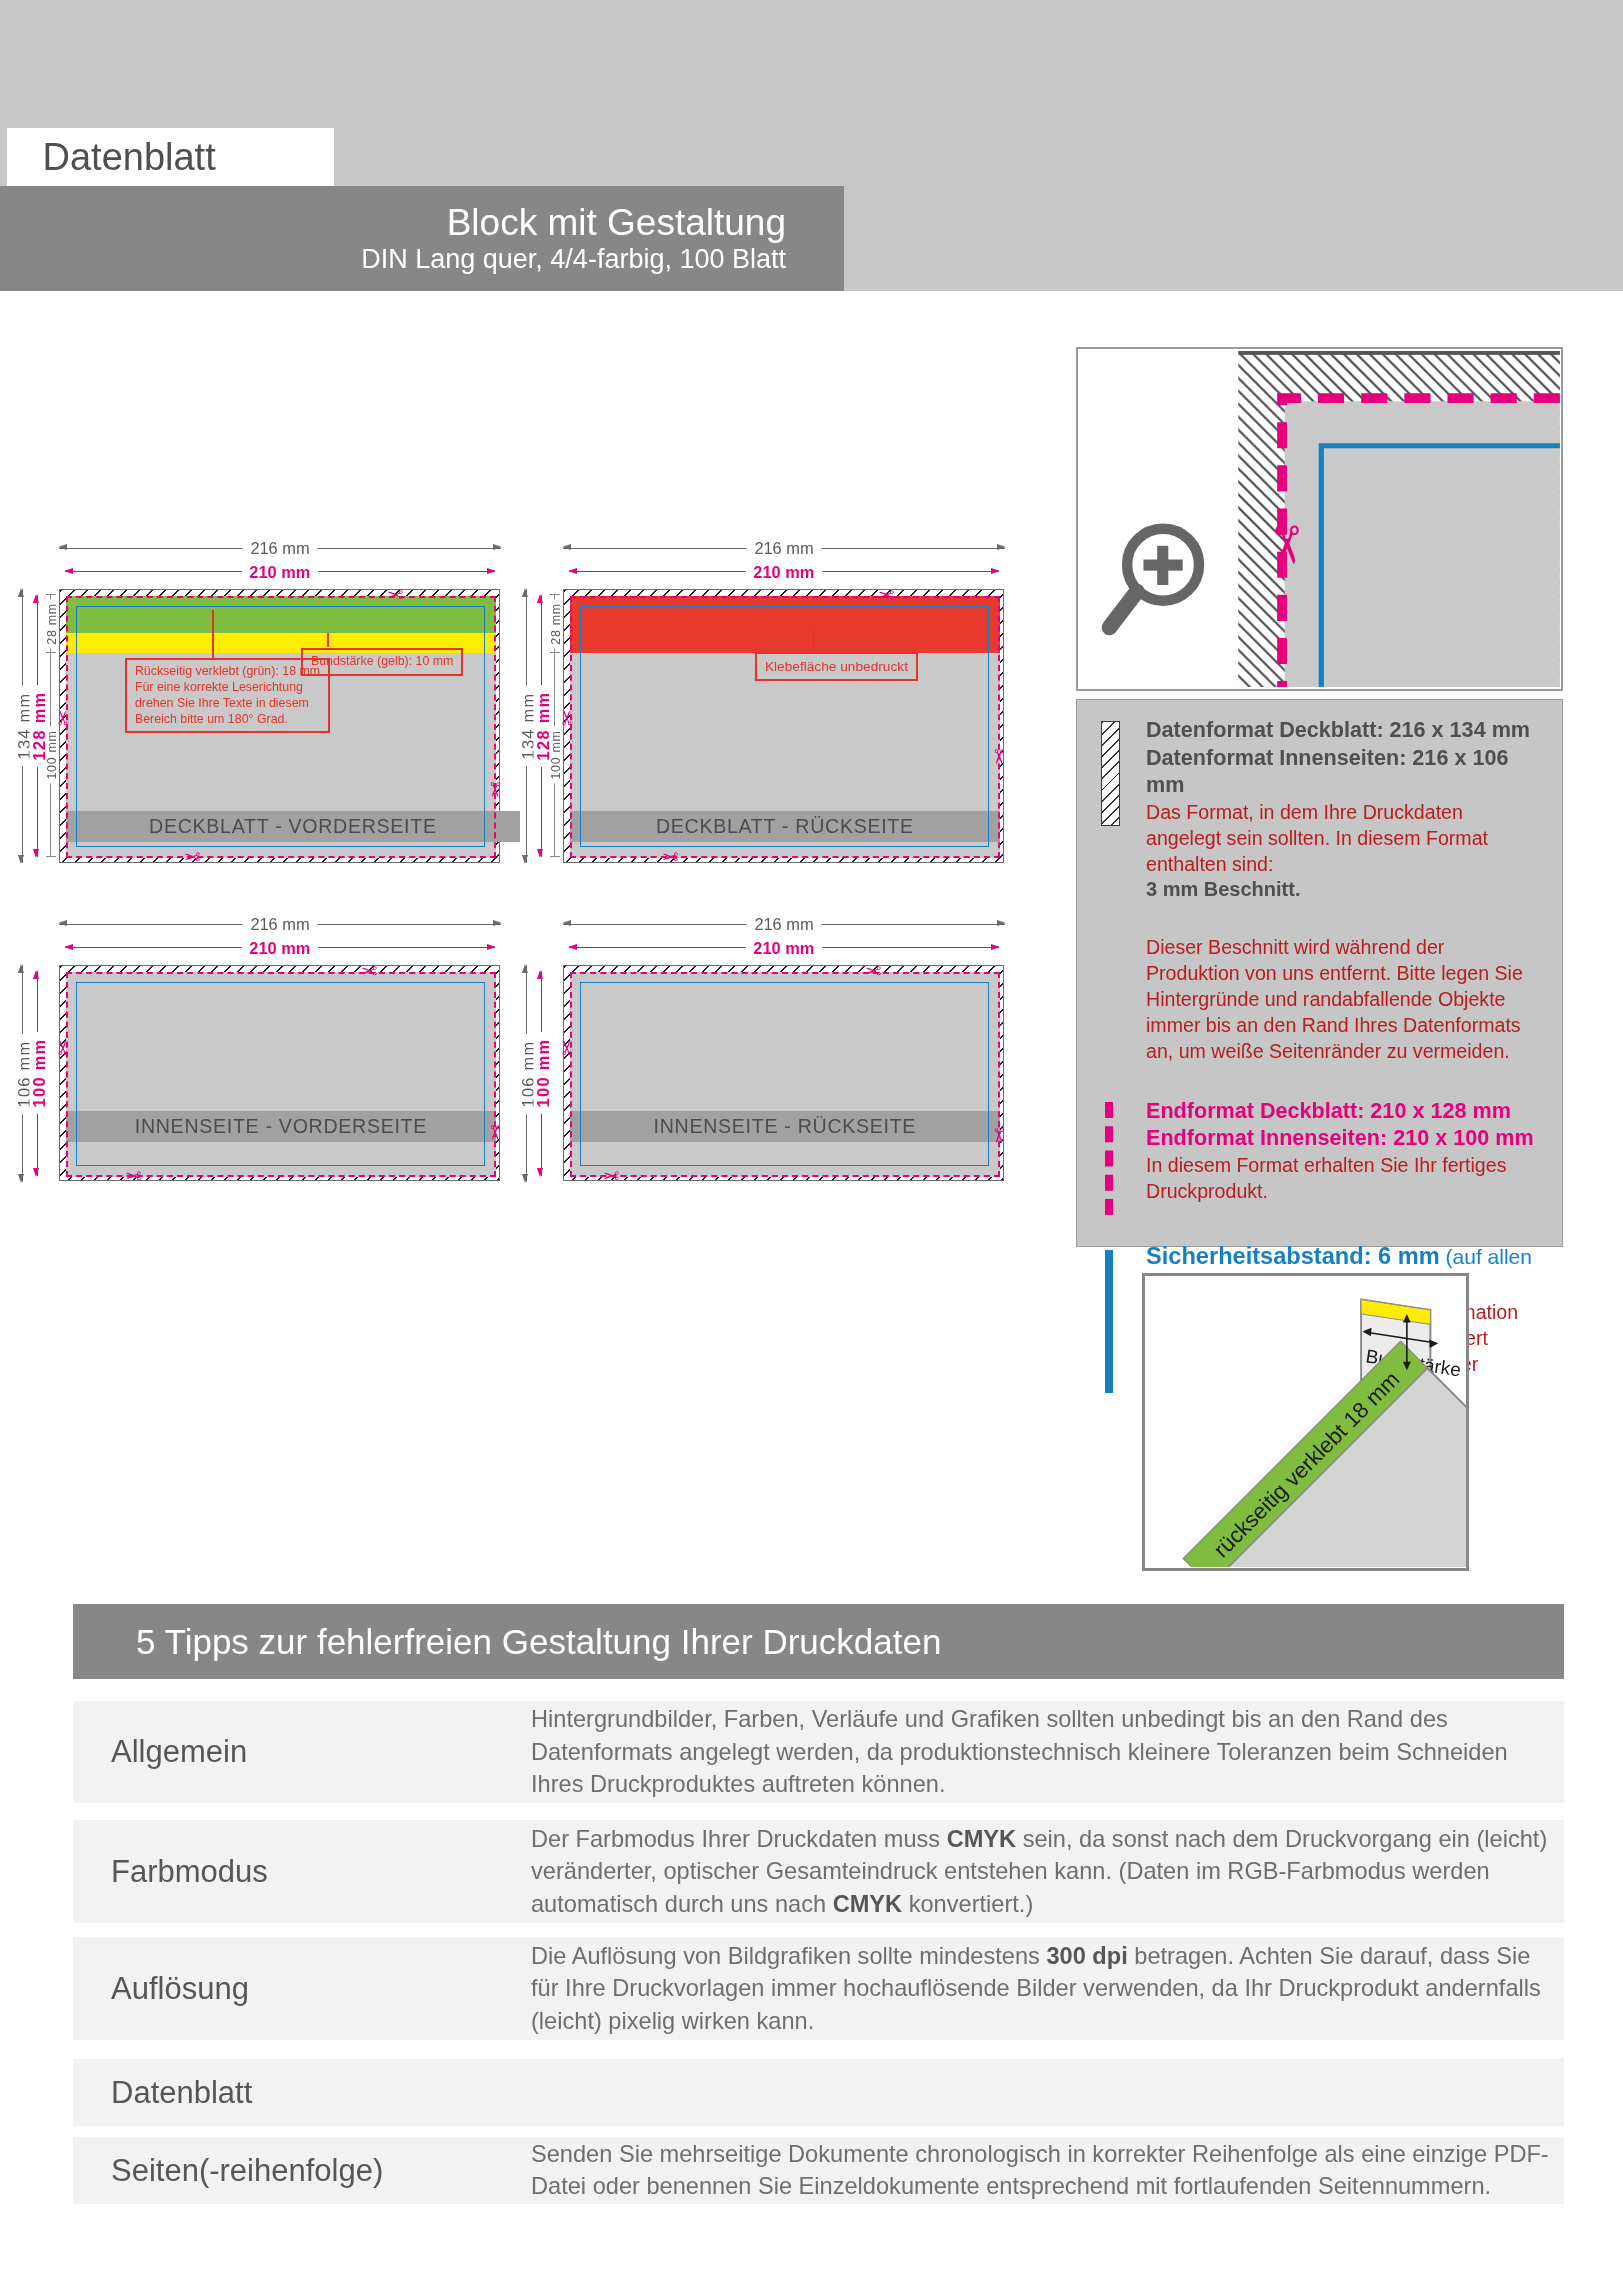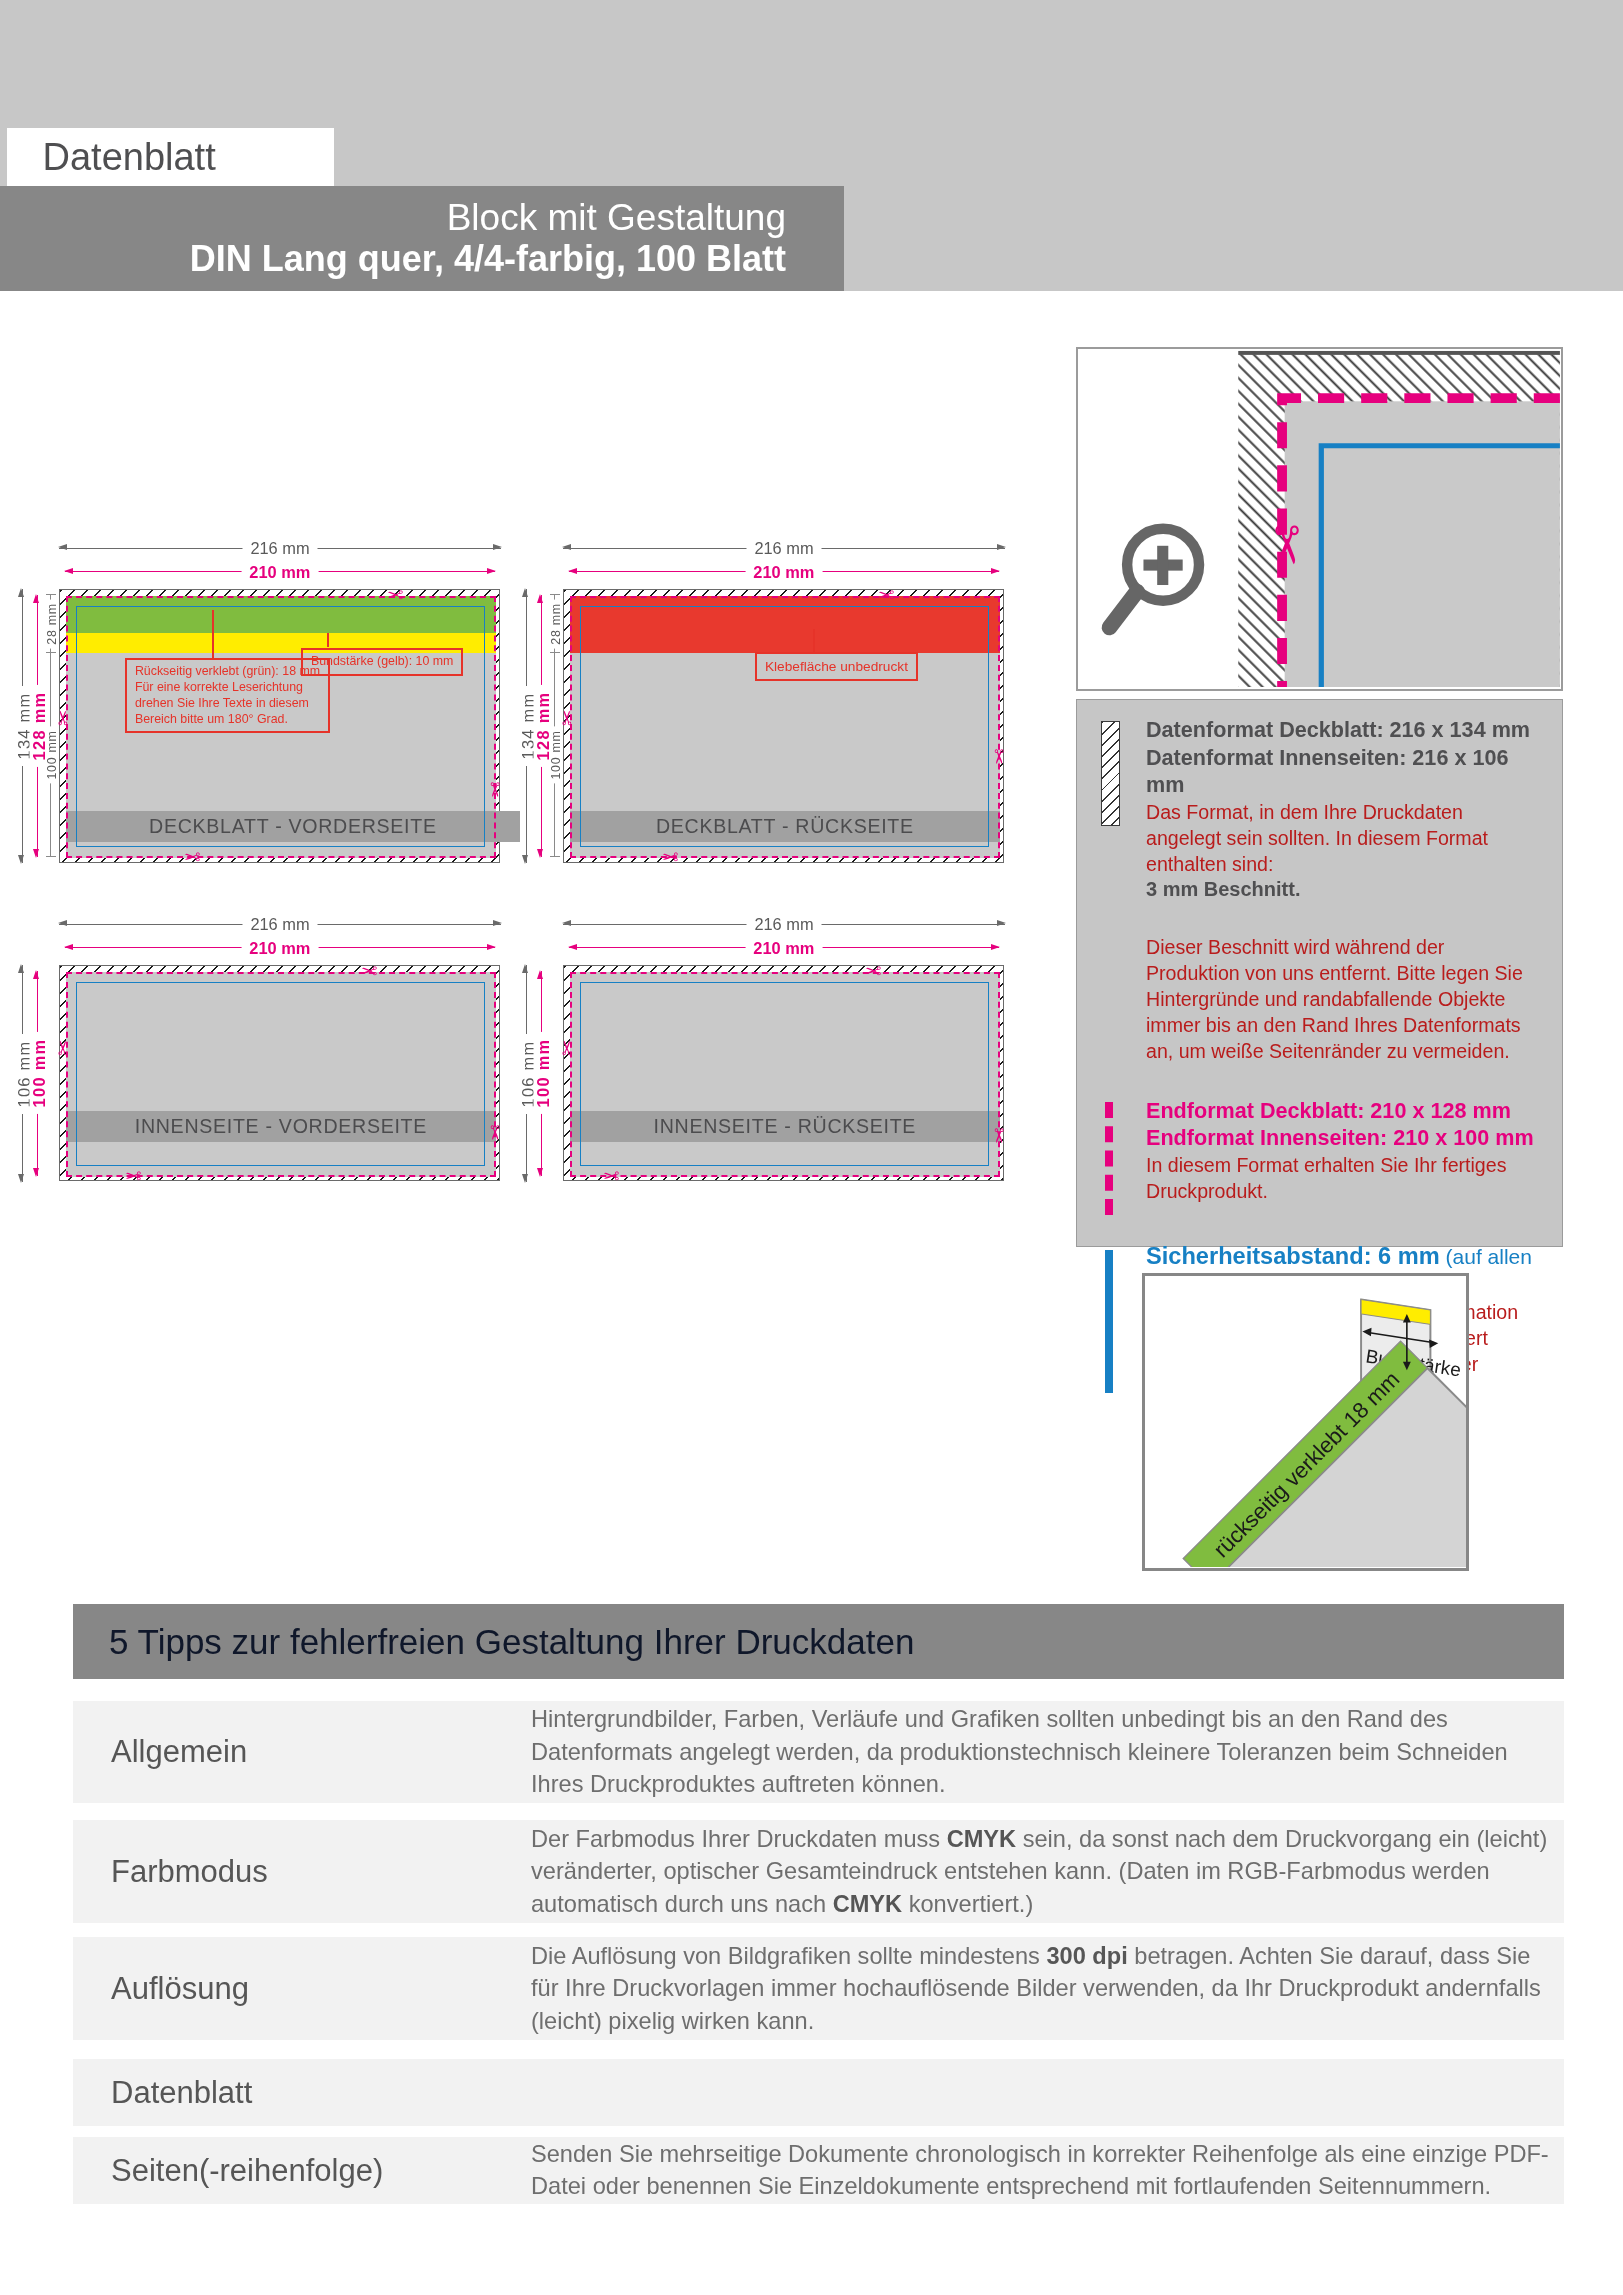--- a/index.html
+++ b/index.html
@@ -4,21 +4,21 @@
 <style>
   html,body{margin:0;padding:0;}
   .page{position:relative;width:1623px;height:2295px;background:#ffffff;font-family:"Liberation Sans",sans-serif;overflow:hidden;}
 
   
   .top-band{position:absolute;left:0;top:0;width:1623px;height:291px;background:#c7c7c7;}
   .datenblatt-box{position:absolute;left:6.5px;top:128px;width:327px;height:58px;background:#fff;display:flex;align-items:center;padding-left:36px;box-sizing:border-box;}
   .datenblatt-box span{font-size:38px;color:#4f4f51;}
   .title-box{position:absolute;left:0;top:186px;width:844px;height:105px;background:#878787;display:flex;flex-direction:column;justify-content:center;align-items:flex-end;padding-right:58px;box-sizing:border-box;color:#fff;}
   .title-box .t1{font-size:37px;font-weight:500;line-height:1.12;}
-  .title-box .t2{font-size:36px;font-weight:700;text-align:center;}
+  .title-box .t2{font-size:27px;font-weight:400;text-align:center;}
 
   
   .panel{position:absolute;}
   .sheet{position:absolute;left:0;top:0;border:1.3px solid #6a6a6a;box-sizing:content-box;background:#fff;
          background-image:repeating-linear-gradient(135deg,#191919 0 1.6px,transparent 1.6px 9.2px);}
   .gray-fill{position:absolute;background:#c9c9c9;}
   .band{position:absolute;}
   .band.green{background:#80bc3f;}
   .band.yellow{background:#ffed00;}
   .band.red{background:#e8392e;}
@@ -64,21 +64,21 @@
   .legend-dash{position:absolute;left:27.5px;top:5.2px;width:0;height:113px;border-left:8.5px dashed #e6007e;}
   .legend-blue{position:absolute;left:27.5px;top:7.9px;width:8.5px;height:143px;background:#1780c4;}
   .h-bold{font-size:21.6px;font-weight:bold;color:#4f4f51;line-height:1.28;}
   .h-mag{font-size:21.6px;font-weight:bold;color:#e6007e;line-height:1.28;}
   .p{font-size:19.6px;color:#b91c1c;line-height:1.33;}
   .h-blue{font-size:23.6px;font-weight:bold;color:#1780c4;line-height:1.2;}
   .h-blue .suffix{font-weight:400;font-size:21px;}
   .bund-box{position:absolute;left:1142px;top:1273px;width:327px;height:298px;background:#fff;border:3.3px solid #878787;box-sizing:border-box;overflow:hidden;}
 
   
-  .tips-header{position:absolute;left:73px;top:1604px;width:1491px;height:75px;background:#878787;display:flex;align-items:center;padding-left:36px;box-sizing:border-box;color:#0f172a;font-size:35px;}
+  .tips-header{position:absolute;left:73px;top:1604px;width:1491px;height:75px;background:#878787;display:flex;align-items:center;padding-left:63px;box-sizing:border-box;color:#ffffff;font-size:35px;}
   .tip-row{position:absolute;left:73px;width:1491px;background:#f2f2f2;}
   .tip-label{position:absolute;left:38px;top:50%;transform:translateY(-50%);font-size:31px;color:#565656;}
   .tip-body{position:absolute;left:458px;top:50%;transform:translateY(-50%);width:1018px;font-size:23.6px;line-height:1.38;color:#6e6e6e;}
   .tip-body b{color:#565656;}
 
   
   .footer{position:absolute;left:0;top:2235px;width:1623px;height:61px;background:#c7c7c7;}
   .version{position:absolute;right:25px;top:50%;transform:translateY(-50%);font-size:30px;color:#565656;}
 </style>
 </head>

